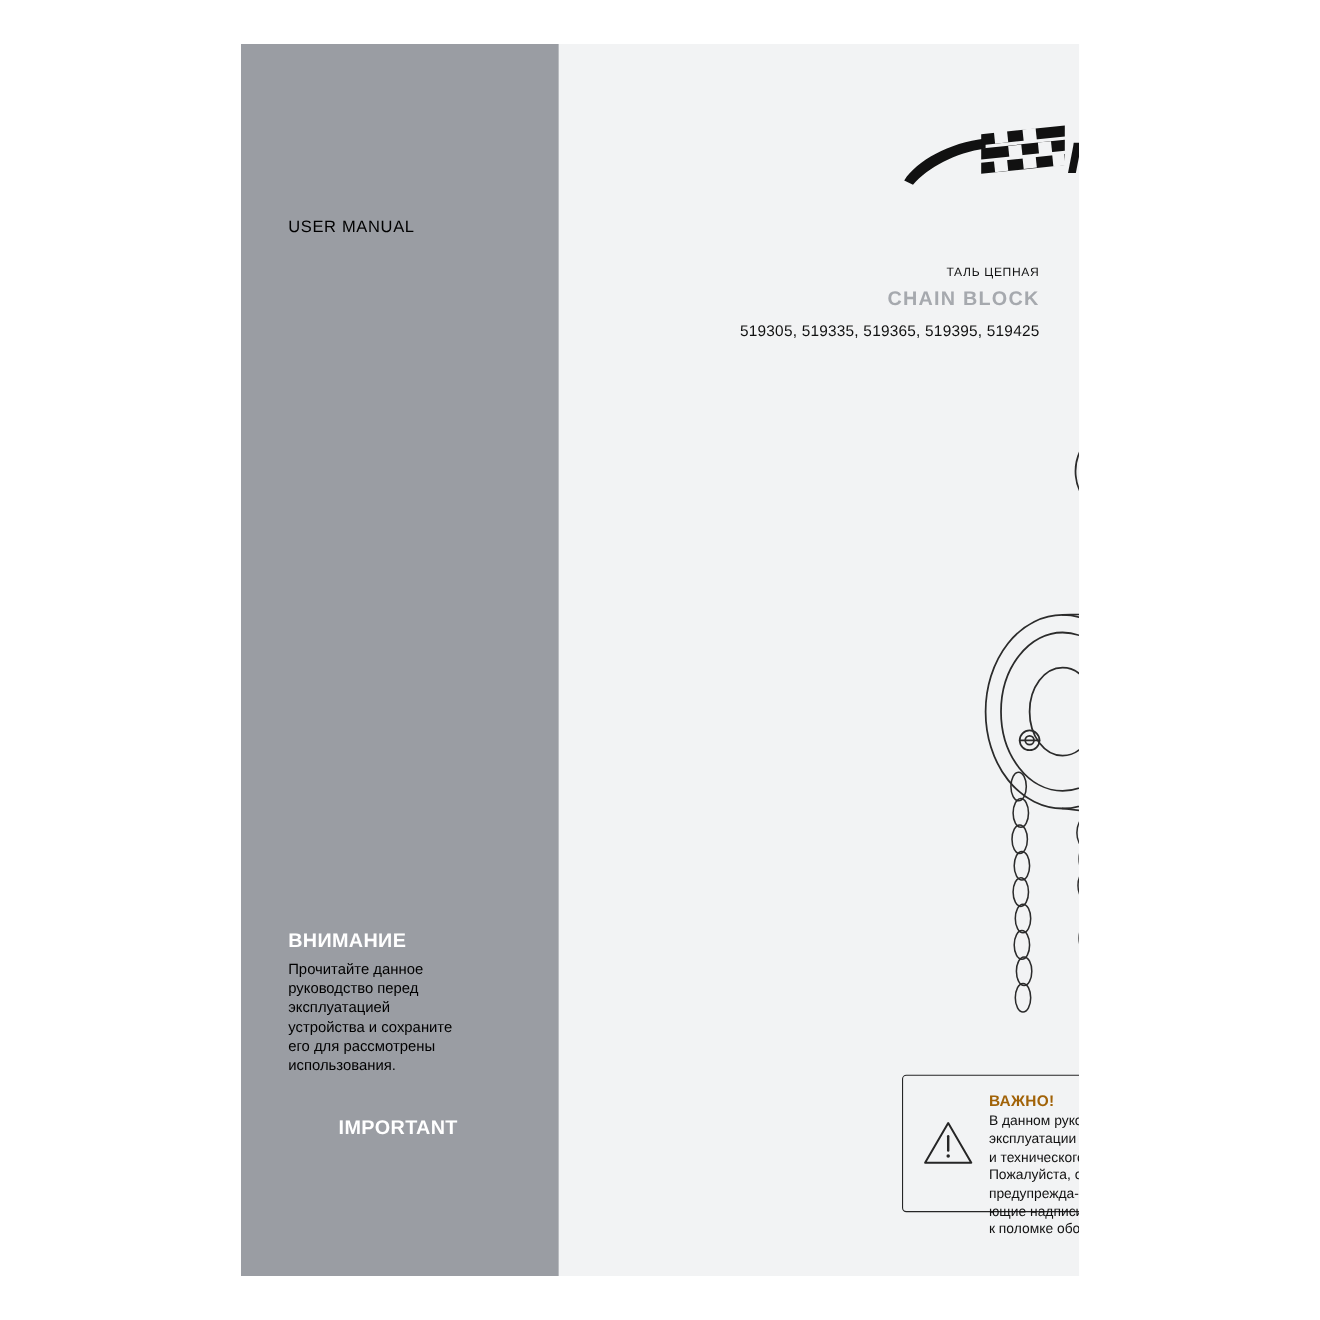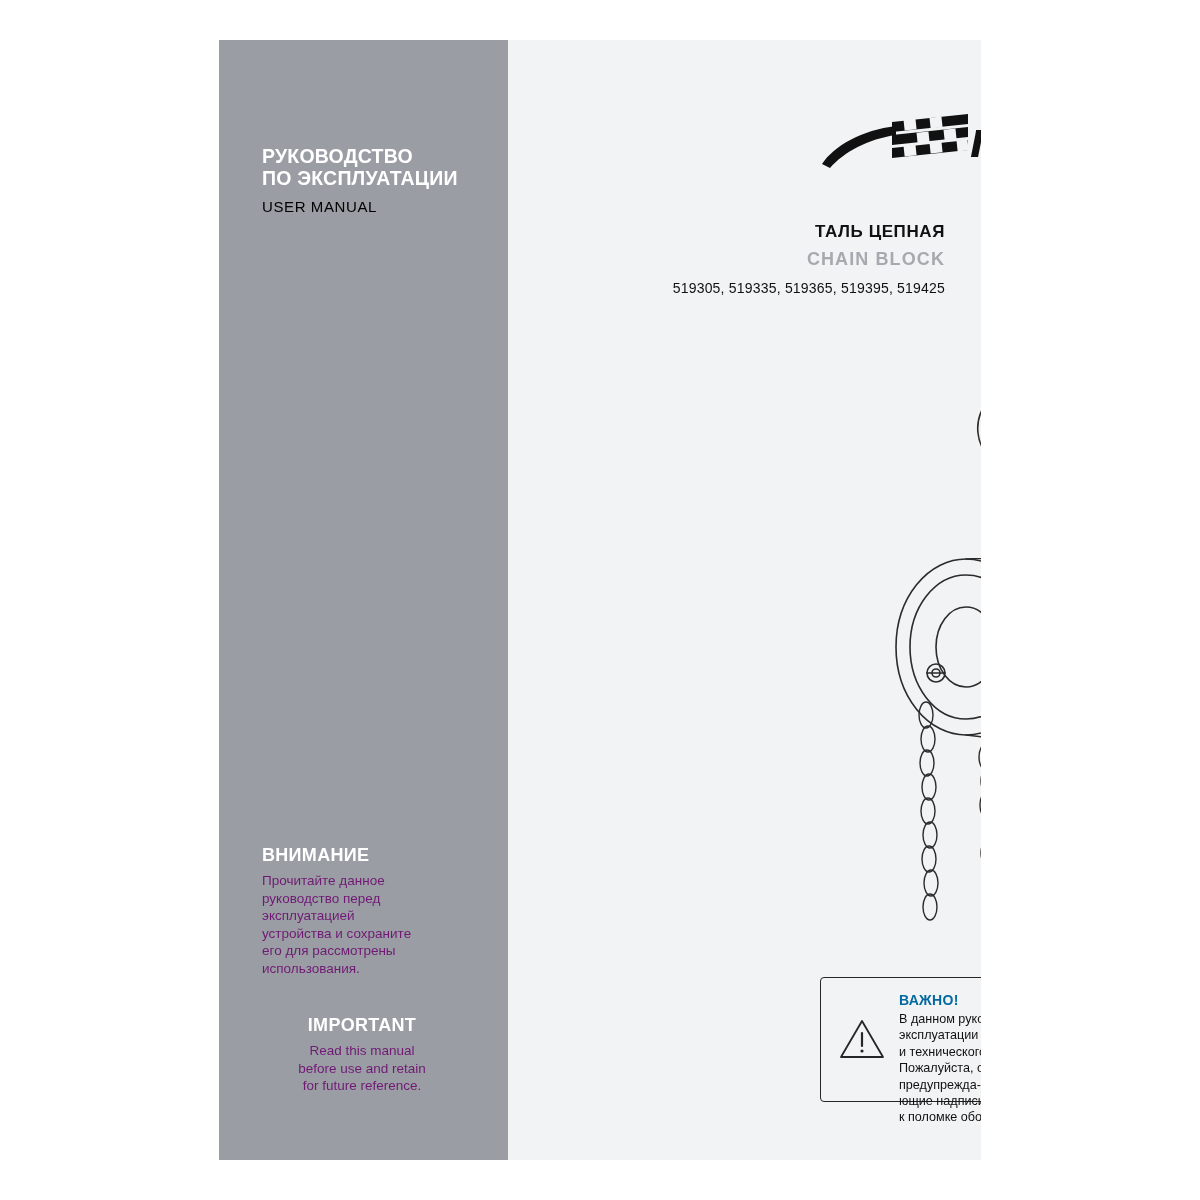--- a/index.html
+++ b/index.html
@@ -64,21 +64,21 @@
 
   .warn-block { position: absolute; left: 43px; width: 200px; }
   .warn-head {
     color: #ffffff;
     font-weight: bold;
     font-size: 18px;
     letter-spacing: 0.3px;
     margin: 0 0 6px 0;
   }
   .warn-body {
-    color: #701a75;
+    color: #000000;
     font-size: 13.5px;
     line-height: 17.5px;
   }
   .warn-ru { top: 805px; }
   .warn-en { top: 975px; text-align: center; }
 
   
   .logo-wrap {
     position: absolute;
     left: 310px;
@@ -89,24 +89,25 @@
   .logo-wrap svg { display: block; }
 
   
   .prod-titles {
     position: absolute;
     right: 36px;
     top: 182px;
     text-align: right;
   }
   .prod-ru {
-    font-size: 17px;
-    font-weight: bold;
+    font-size: 11px;
+    font-weight: normal;
     color: #111;
     letter-spacing: 0.6px;
+    margin-top: 20px;
   }
   .prod-en {
     font-size: 18px;
     font-weight: bold;
     color: #a6a9ae;
     letter-spacing: 1.1px;
     margin-top: 7px;
   }
   .prod-codes {
     font-size: 14px;
@@ -143,67 +144,58 @@
     top: 40px;
     width: 46px;
     height: 42px;
   }
   .imp-head {
     position: absolute;
     left: 78px;
     top: 14px;
     font-size: 14px;
     font-weight: bold;
-    color: #0369a1;
+    color: #a16207;
     letter-spacing: 0.3px;
   }
   .imp-body {
     position: absolute;
     left: 78px;
     top: 33px;
     width: 340px;
     font-size: 12.6px;
     line-height: 16.4px;
     color: #111;
   }
   .imp-body span { display: block; }
 </style>
 </head>
 <body>
 
 <div class="page">
 
   <div class="left-band">
 
-    <div class="manual-title">
-      <span>РУКОВОДСТВО</span>
-      <span class="ln2">ПО ЭКСПЛУАТАЦИИ</span>
-    </div>
 
     <div class="manual-sub">USER MANUAL</div>
 
     <div class="warn-block warn-ru">
       <div class="warn-head">ВНИМАНИЕ</div>
       <div class="warn-body">
         <span>Прочитайте данное</span><br>
         <span>руководство перед</span><br>
         <span>эксплуатацией</span><br>
         <span>устройства и сохраните</span><br>
         <span>его для рассмотрены</span><br>
         <span>использования.</span>
       </div>
     </div>
 
     <div class="warn-block warn-en">
       <div class="warn-head">IMPORTANT</div>
-      <div class="warn-body">
-        <span>Read this manual</span><br>
-        <span>before use and retain</span><br>
-        <span>for future reference.</span>
-      </div>
     </div>
 
   </div>
 
   <div class="right-area">
 
     <div class="logo-wrap">
       <svg width="350" height="85" viewBox="0 0 350 85" xmlns="http://www.w3.org/2000/svg" aria-hidden="true">
 
         <path d="M4 62 C 16 44, 44 28, 78 24 L 78 33 C 50 37, 26 50, 12 66 Z" fill="#111"></path>

